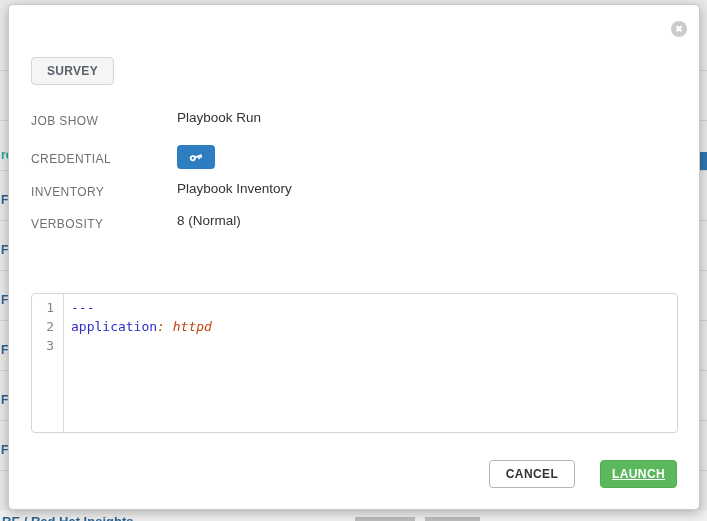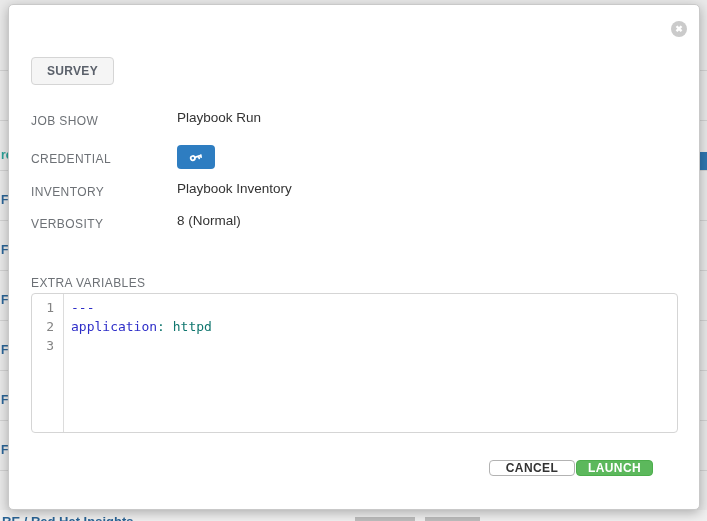--- a/index.html
+++ b/index.html
@@ -46,27 +46,27 @@
 
   .editor{position:absolute;left:22px;top:288px;width:645px;height:138px;background:#fff;
           border:1px solid #d5d5d5;border-radius:4px;overflow:hidden;cursor:text;}
   .gutter-sep{position:absolute;left:31px;top:0;bottom:0;width:1px;background:#dcdcdc;}
   .code-lines{position:absolute;left:0;top:4px;right:0;
               font-family:"DejaVu Sans Mono","Liberation Mono",monospace;font-size:13px;line-height:19px;}
   .code-line{display:flex;}
   .line-number{width:31px;padding-right:9px;box-sizing:border-box;text-align:right;color:#848484;flex:none;}
   .code-text{padding-left:8px;white-space:pre;color:#000;min-height:19px;}
   .seg-key{color:#2d2dc8;}
-  .seg-plain{color:#0f766e;}
+  .seg-plain{color:#c2410c;font-style:italic;}
 
-  .footer-btn{position:absolute;top:455px;height:16px;border-radius:4px;font-size:12px;font-weight:bold;
+  .footer-btn{position:absolute;top:455px;height:28px;border-radius:4px;font-size:12px;font-weight:bold;
               letter-spacing:.4px;display:flex;align-items:center;justify-content:center;
               cursor:pointer;box-sizing:border-box;}
   .cancel{left:480px;width:86px;background:#fff;border:1px solid #b3b3b3;color:#333;}
-  .launch{left:567px;width:77px;background:#5cb85c;border:1px solid #4cae4c;color:#fff;}
+  .launch{left:591px;width:77px;background:#5cb85c;border:1px solid #4cae4c;color:#fff;text-decoration:underline;}
 </style>
 </head>
 <body>
 
 <div class="page">
 
   <div class="bg-strip-left">
       <span class="bg-frag" style="top: 148px; color: rgb(42, 161, 152);">re</span>
       <span class="bg-frag" style="top: 193px; color: rgb(42, 100, 150);">F</span>
       <span class="bg-frag" style="top: 243px; color: rgb(42, 100, 150);">F</span>
@@ -131,21 +131,20 @@
       <span class="detail-label">INVENTORY</span>
       <span class="detail-value">Playbook Inventory</span>
     </div>
 
     <div class="detail-row" style="top:209px;">
       <span class="detail-label">VERBOSITY</span>
       <span class="detail-value">8 (Normal)</span>
     </div>
 
 
-    <div class="extra-label">EXTRA VARIABLES</div>
 
     <div class="editor">
       <div class="gutter-sep"></div>
       <div class="code-lines">
           <div class="code-line">
             <span class="line-number">1</span>
             <span class="code-text"><span class="seg-key">---</span></span>
           </div>
           <div class="code-line">
             <span class="line-number">2</span>

